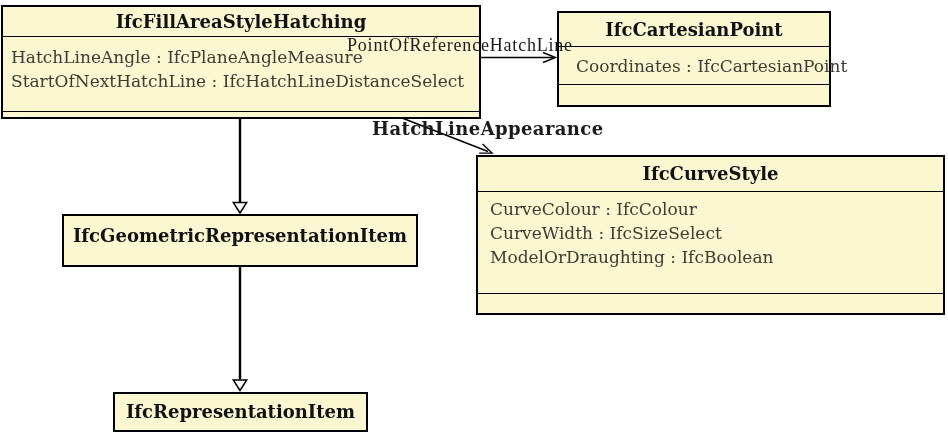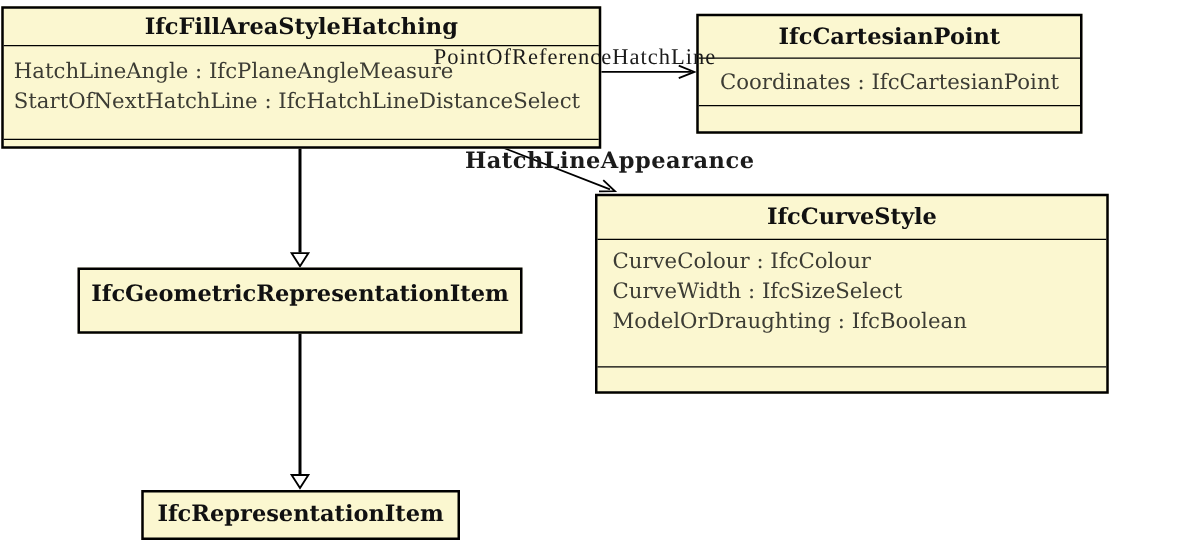--- a/index.html
+++ b/index.html
@@ -27,26 +27,26 @@
     font-size:17px; color:var(--attr-text,#3C3C34); white-space:nowrap;
   }
   .uml .empty { flex:1; }
 
   
   .cls-fill  { left:1px;   top:5px;   width:480px; height:114px; }
   .cls-fill .title { height:29px; line-height:29px; }
   .cls-fill .attrs { height:76px; padding:8px 0 0 8px; line-height:24px; }
 
   
-  .cls-cart  { left:557px; top:11px;  width:309px; height:96px; }
+  .cls-cart  { left:557px; top:11px;  width:274px; height:96px; }
   .cls-cart .title { height:33px; line-height:33px; }
   .cls-cart .attrs { height:39px; padding-left:17px; line-height:38px; }
 
   
-  .cls-curve { left:476px; top:155px; width:411px; height:160px; }
+  .cls-curve { left:476px; top:155px; width:469px; height:160px; }
   .cls-curve .title { height:34px; line-height:34px; }
   .cls-curve .attrs { height:103px; padding:5px 0 0 12px; line-height:24px; }
 
   
   .cls-geom  { left:62px;  top:214px; width:356px; height:53px; }
   .cls-geom .title { height:39px; line-height:39px; }
 
   
   .cls-repr  { left:113px; top:392px; width:255px; height:40px; }
   .cls-repr .title { height:36px; line-height:36px; }

